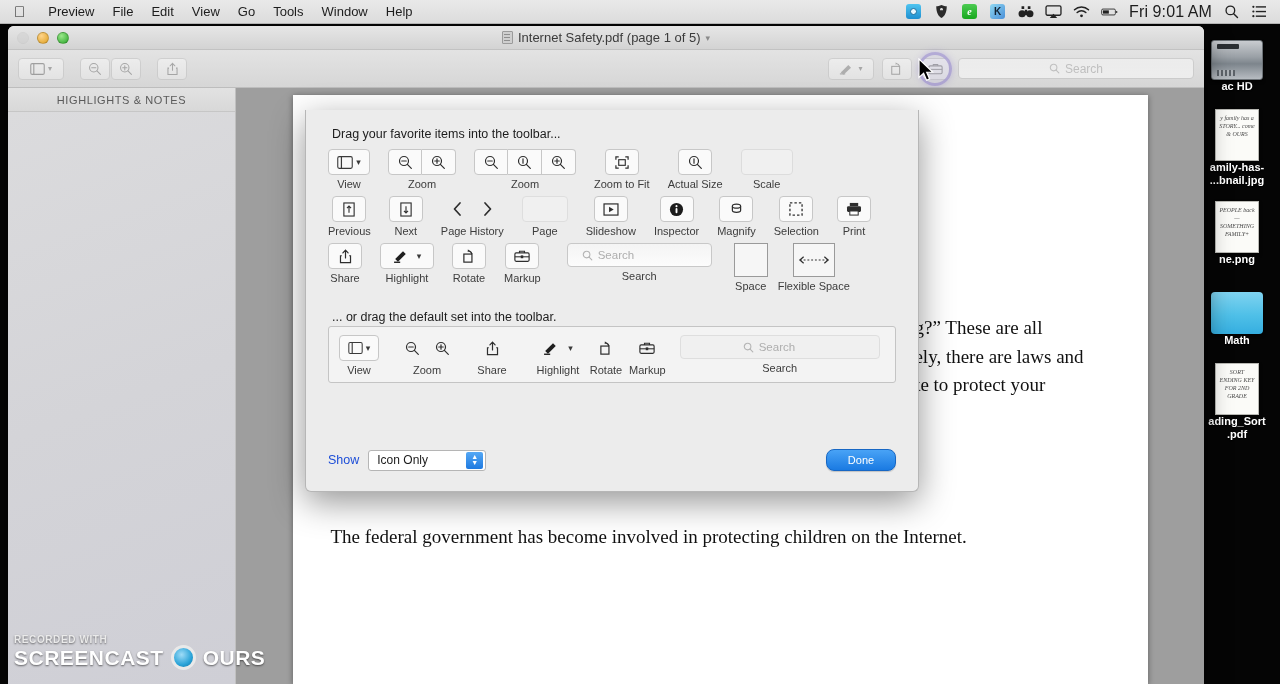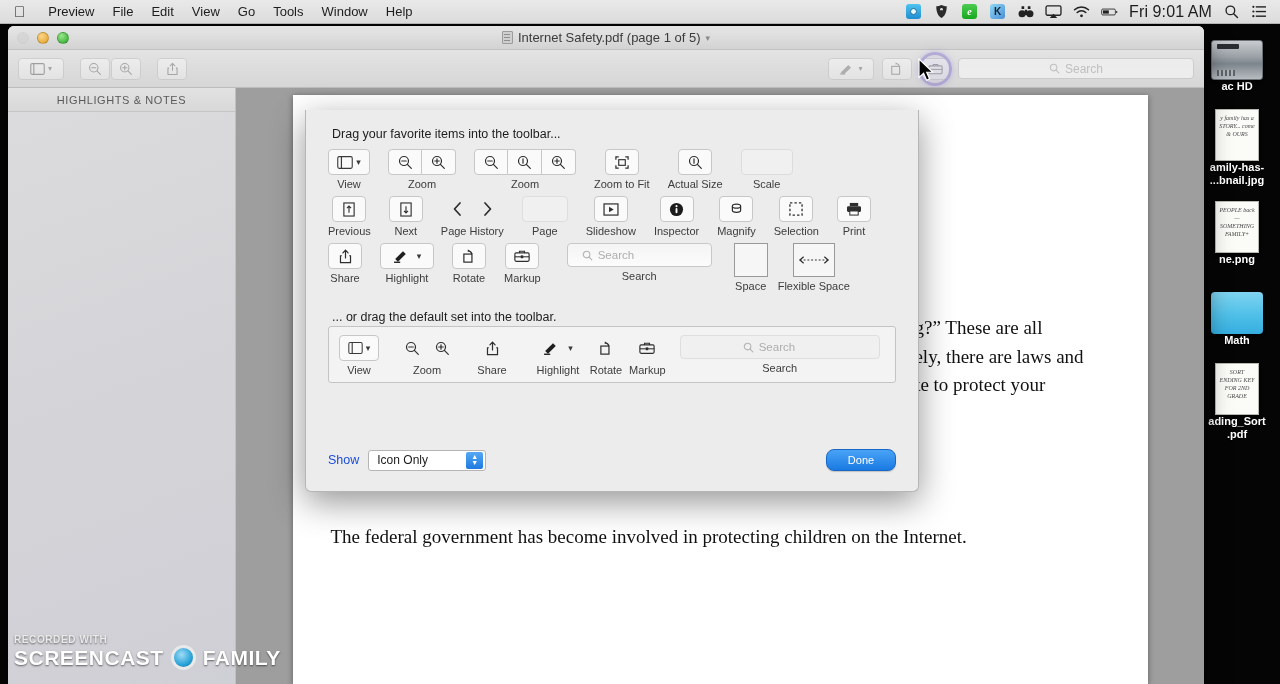--- a/index.html
+++ b/index.html
@@ -909,15 +909,15 @@
 
 <svg class="cursor" width="18" height="26" viewBox="0 0 18 26">
   <path d="M1 1 L1 19.5 L5.6 15.3 L8.6 22.2 L11.6 20.9 L8.7 14.2 L14.6 14.0 Z" fill="#000" stroke="#fff" stroke-width="1.2"></path>
 </svg>
 
 <div id="watermark">
   <div id="wm-top">RECORDED WITH</div>
   <div id="wm-main">
     <span>SCREENCAST</span>
     <span class="wm-dot"></span>
-    <span>FAMILY</span>
+    <span>OURS</span>
   </div>
 </div>
 
 </body></html>

